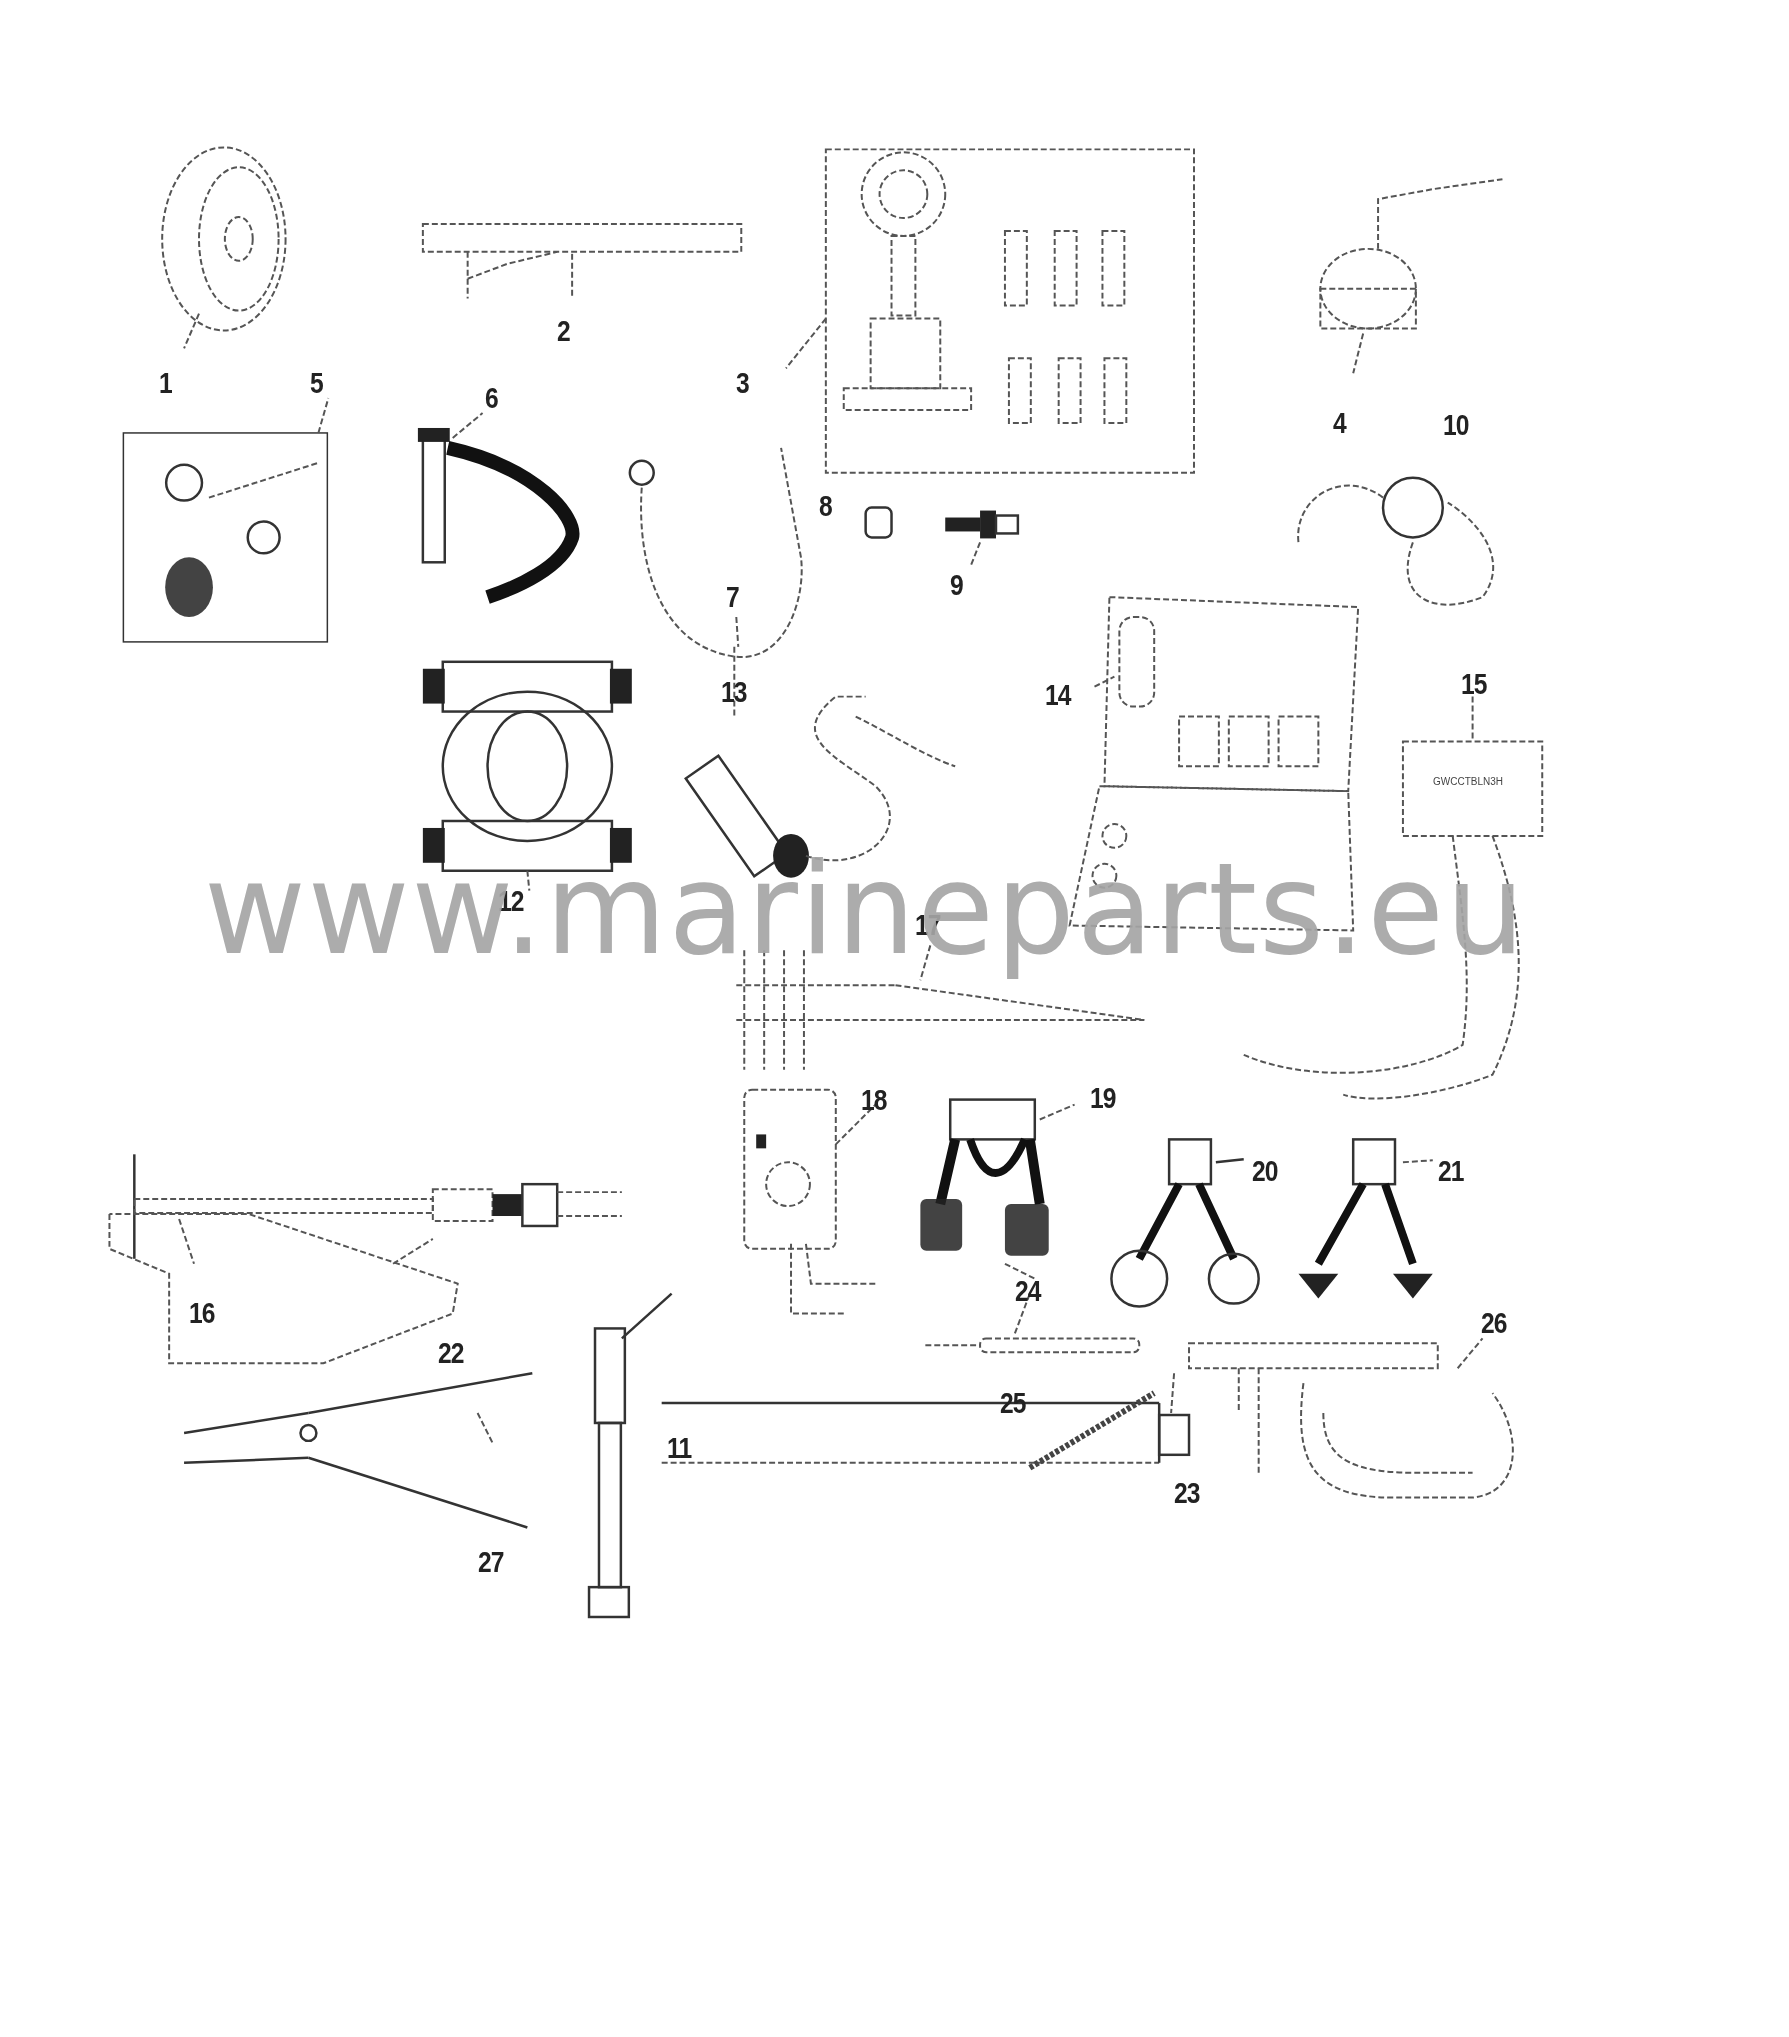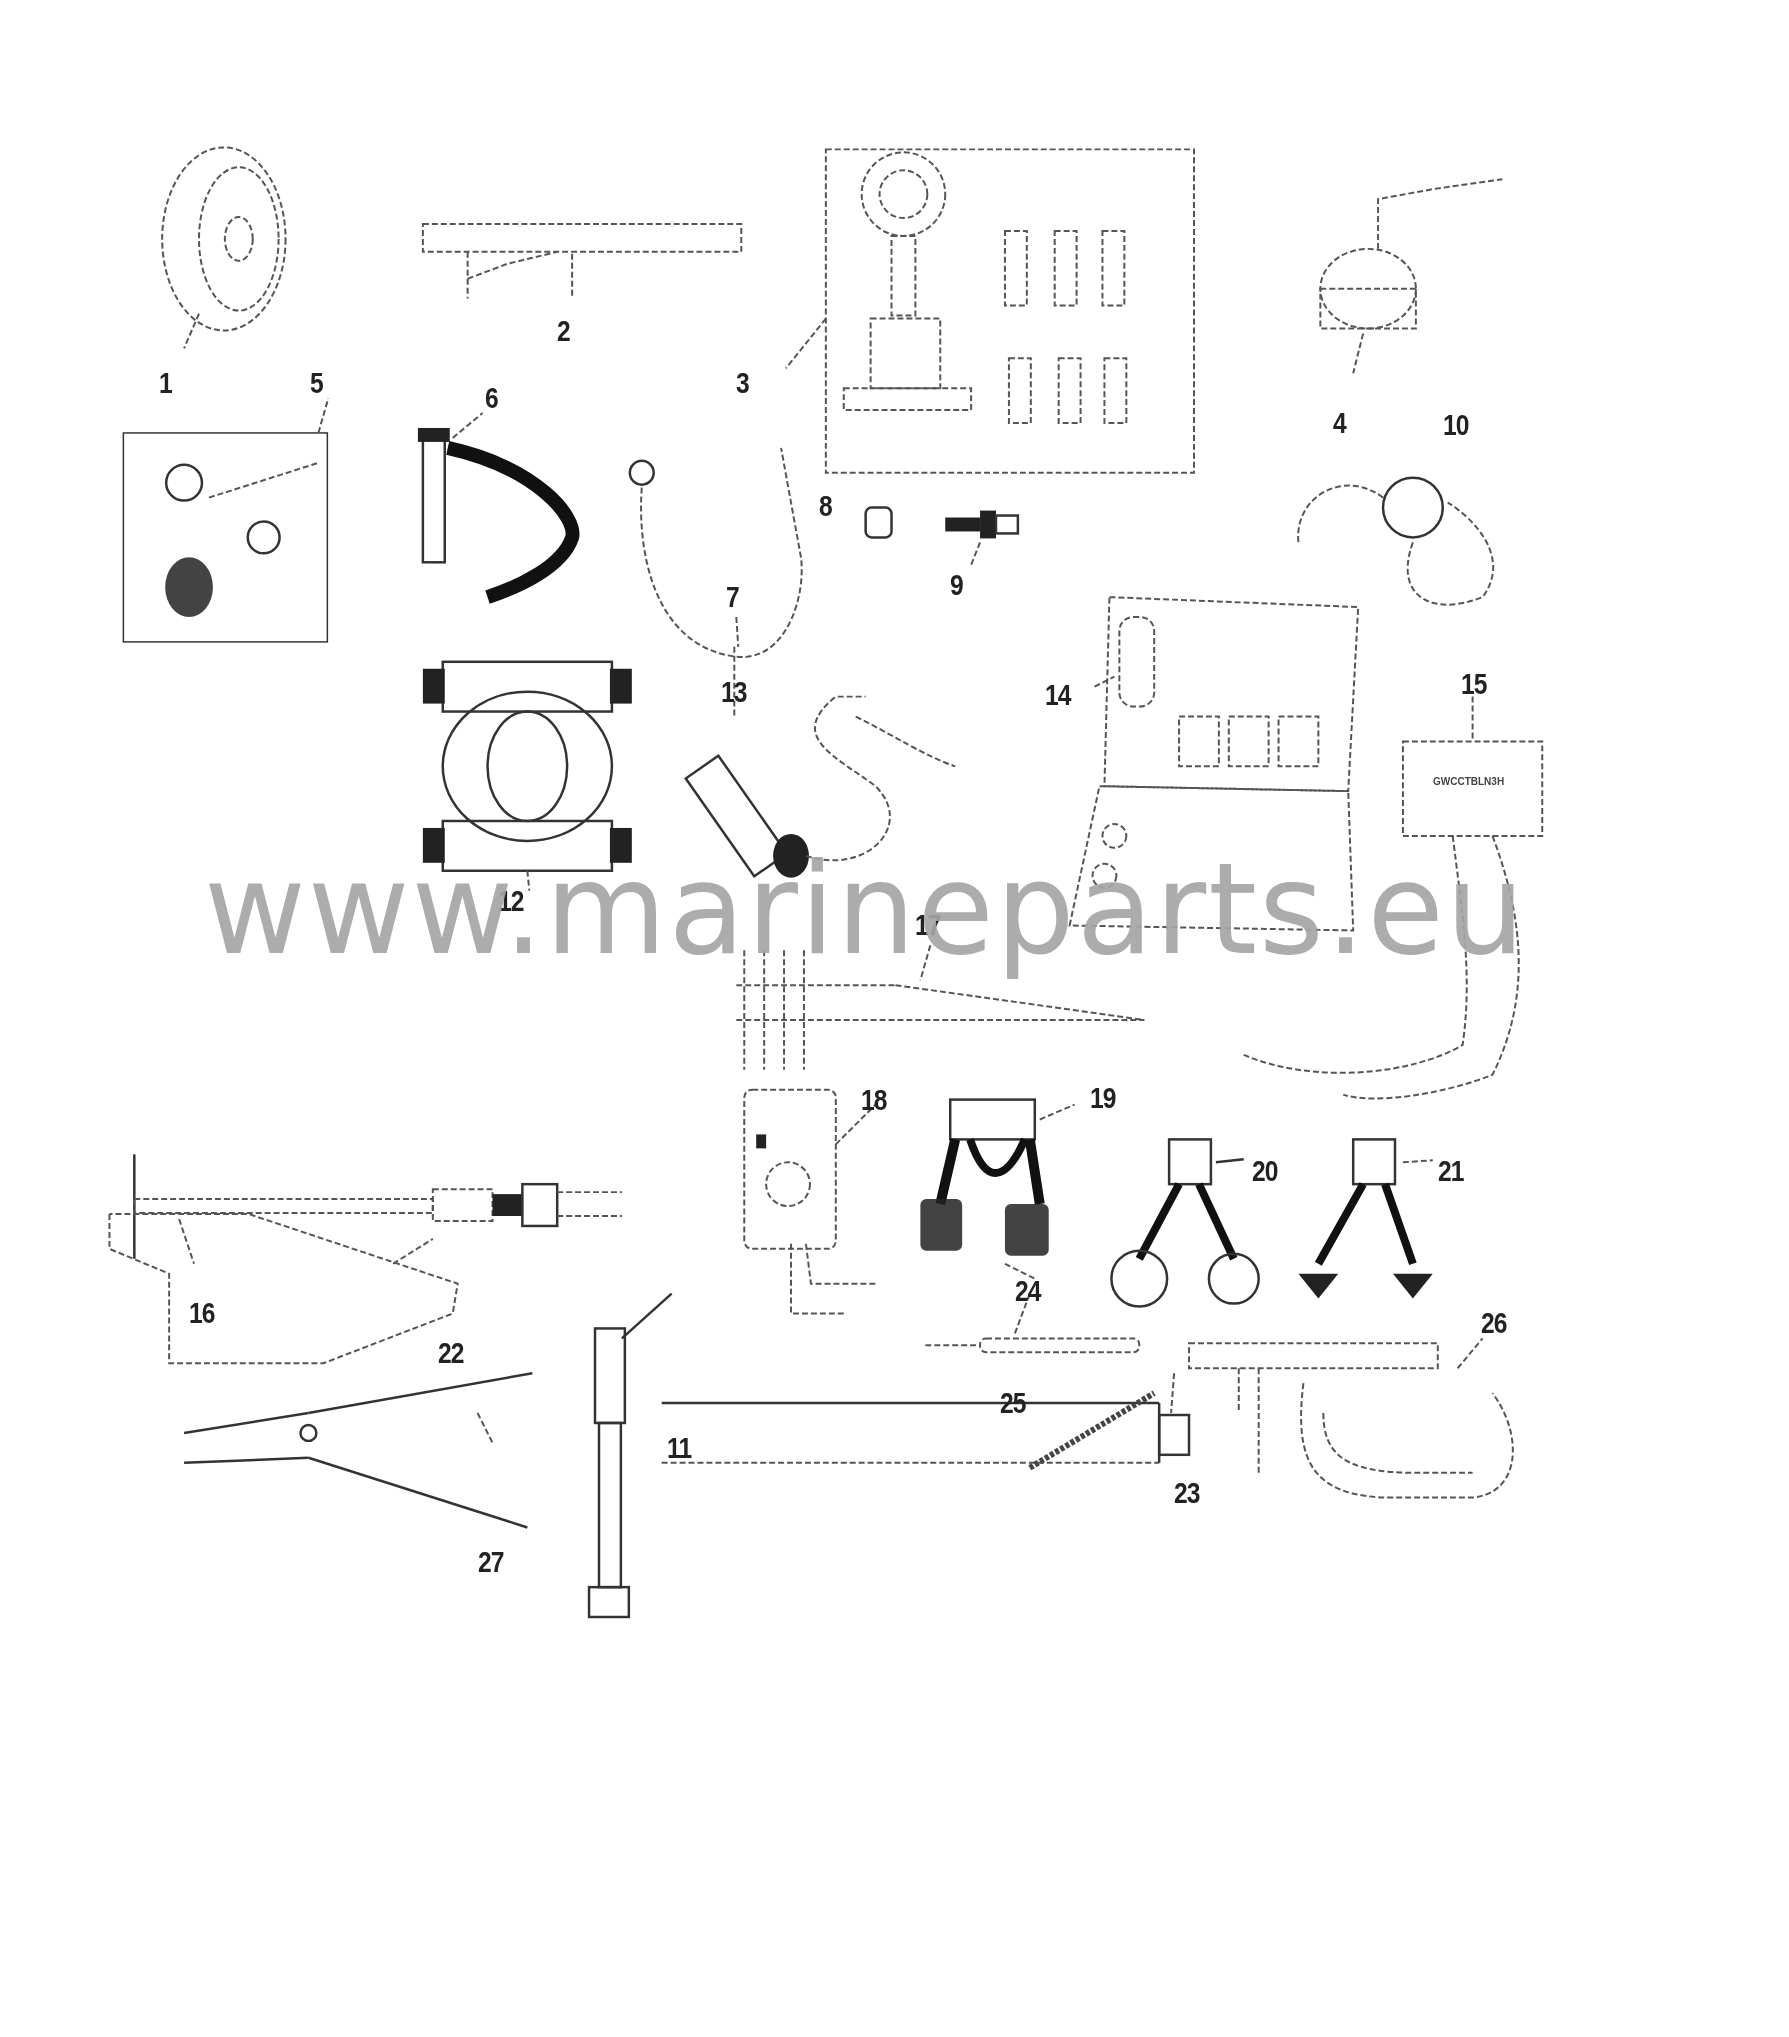--- a/index.html
+++ b/index.html
@@ -267,17 +267,17 @@
   <div class="lbl" style="left:1090px;top:1083px;">19</div>
   <div class="lbl" style="left:1252px;top:1156px;">20</div>
   <div class="lbl" style="left:1438px;top:1156px;">21</div>
   <div class="lbl" style="left:438px;top:1338px;">22</div>
   <div class="lbl" style="left:1174px;top:1478px;">23</div>
   <div class="lbl" style="left:1015px;top:1276px;">24</div>
   <div class="lbl" style="left:1000px;top:1388px;">25</div>
   <div class="lbl" style="left:1481px;top:1308px;">26</div>
   <div class="lbl" style="left:478px;top:1547px;">27</div>
 
-  <div style="position:absolute;left:1433px;top:776px;font-family:'Liberation Sans',sans-serif;font-size:10px;color:#444;font-weight:bold;text-align:center;">GWCCTBLN3H</div>
+  <div style="position:absolute;left:1433px;top:776px;font-family:'Liberation Sans',sans-serif;font-size:10px;color:#444;font-weight:normal;text-align:center;">GWCCTBLN3H</div>
 
   <div class="watermark">www.marineparts.eu</div>
 </div>
 
 
 </body></html>

